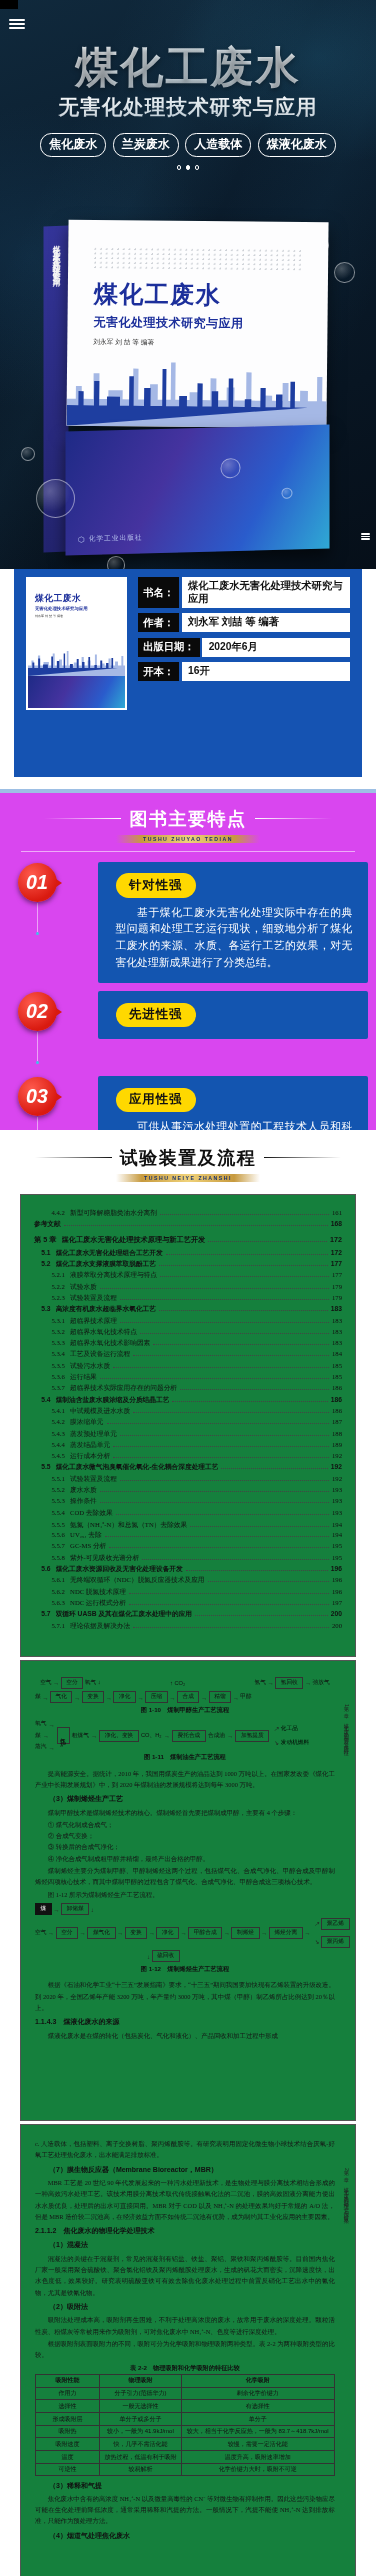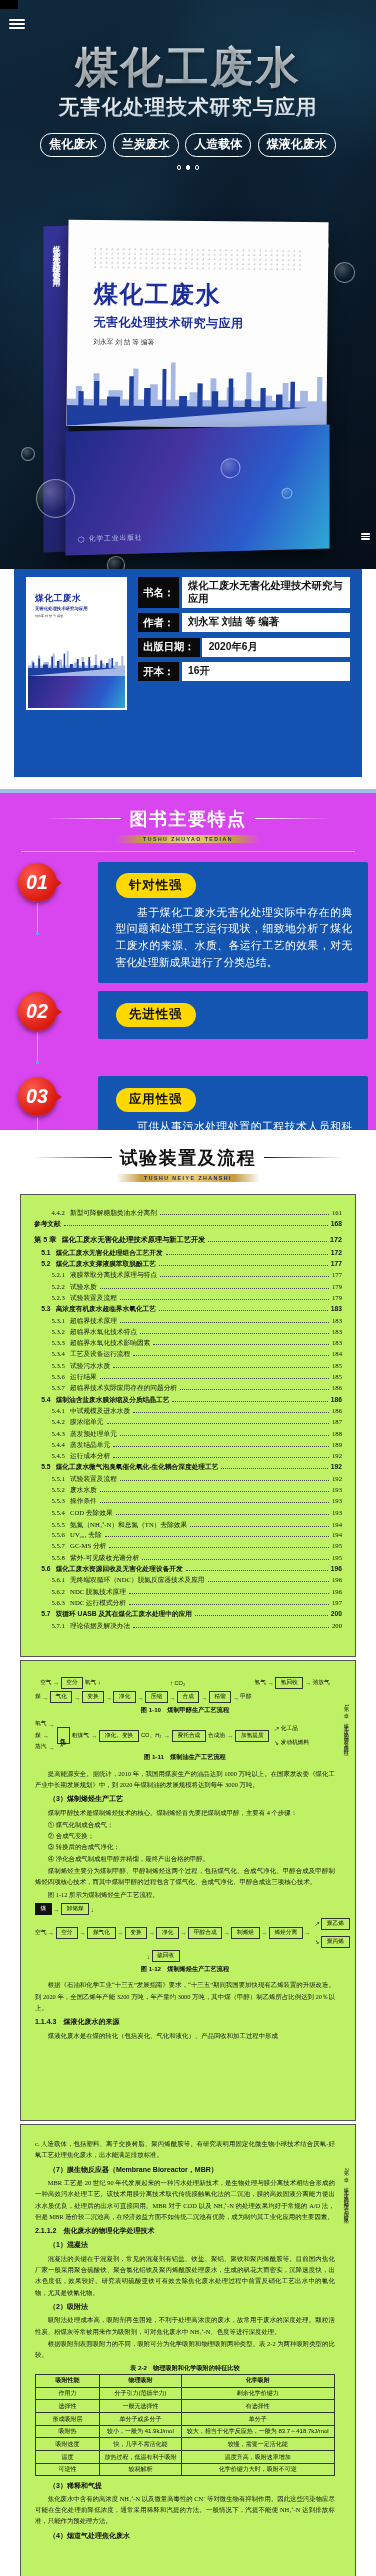--- a/index.html
+++ b/index.html
@@ -95,21 +95,21 @@
     box-shadow:0 2.1px 5.2px rgba(0,0,0,.5);z-index:2;}
   .fcircle span{font-size:19.6px;font-weight:700;color:#fff;font-style:italic;}
   .fcircle::after{content:"";position:absolute;right:-5.2px;top:15.5px;border-left:6.2px solid #d91a10;border-top:4.1px solid transparent;border-bottom:4.1px solid transparent;}
   .fthread{position:absolute;left:37px;top:41px;width:0.5px;height:29px;background:rgba(255,255,255,.5);}
   .fthread::after{content:"";position:absolute;left:-1.5px;bottom:-3.1px;width:3.6px;height:3.6px;border-radius:50%;background:#3fc3e8;}
 
   
   .pages{height:1465px;background:#fff;padding-top:15.5px;box-sizing:border-box;font-family:"Liberation Serif",serif;}
   .pages .sec-head{font-family:"Liberation Sans",sans-serif;}
   .pages .sec-title{color:#111;}
-  .pagebox{margin:0 19.6px 3.1px;border:0.5px solid #555;background:#bef264;box-sizing:border-box;overflow:hidden;position:relative;}
+  .pagebox{margin:0 19.6px 3.1px;border:0.5px solid #555;background:#15803d;box-sizing:border-box;overflow:hidden;position:relative;}
   .pagebox.p1{height:463px;margin-top:12px;padding:13.4px 13.4px 0;}
   .pagebox.p2{height:461px;padding:12.4px 20.6px 0 14.4px;}
   .pagebox.p3{height:454px;padding:12.4px 20.6px 0 14.4px;}
   .toc-line{display:flex;align-items:baseline;height:11.3px;font-size:6.7px;color:#111;}
   .toc-line.chapter{font-weight:700;font-size:7.2px;height:14px;margin-top:3.6px;font-family:"Liberation Sans",sans-serif;}
   .toc-line.s1{font-weight:700;font-family:"Liberation Sans",sans-serif;}
   .toc-line.ref{font-weight:700;font-family:"Liberation Sans",sans-serif;}
   .toc-line.s2{padding-left:17.5px;}
   .toc-line.s1{padding-left:7.2px;}
   .toc-num{margin-right:5.2px;white-space:nowrap;}

